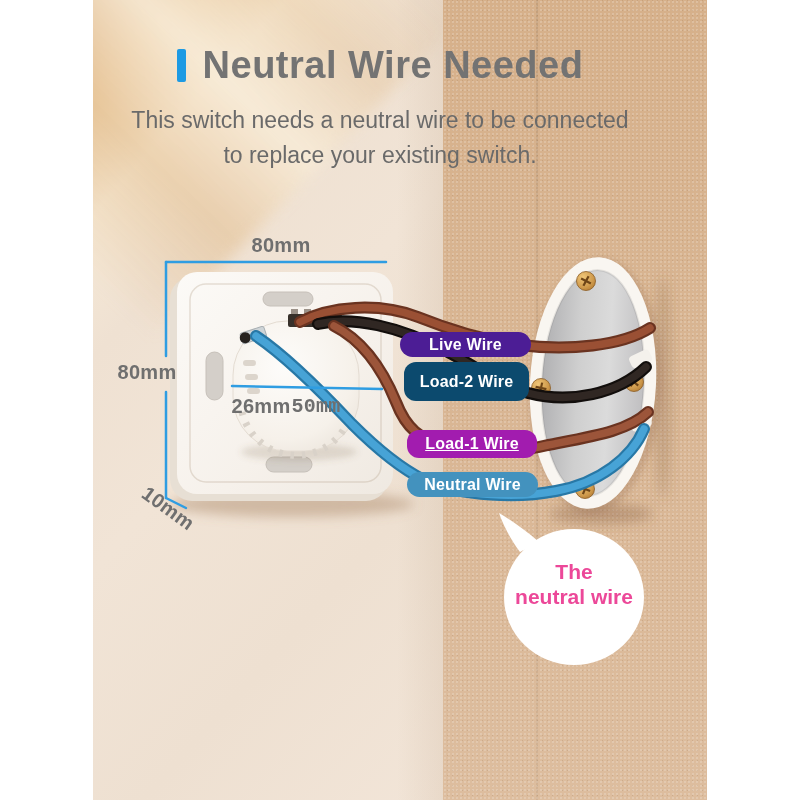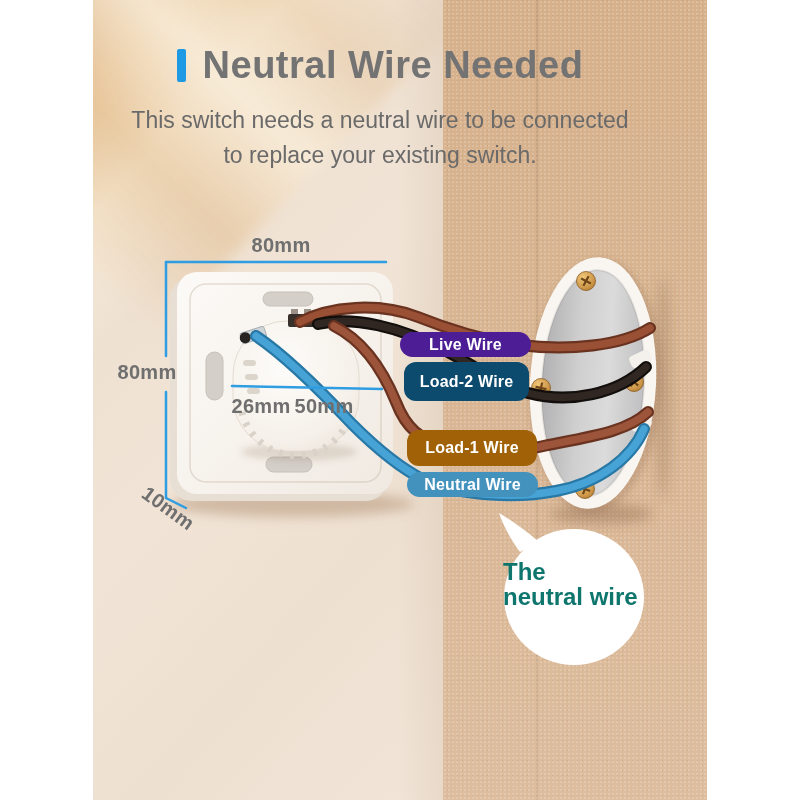--- a/index.html
+++ b/index.html
@@ -29,32 +29,32 @@
     display:flex;align-items:center;justify-content:center;gap:17px;}
   .title-bar{display:inline-block;width:9px;height:33px;background:#1d9ae3;border-radius:2px;}
   .title-text{font-size:38px;font-weight:bold;color:#737373;letter-spacing:0.5px;white-space:nowrap;}
   .subtitle{position:absolute;left:73px;top:103px;width:614px;text-align:center;
     color:#6a6a6a;font-size:23px;line-height:35px;font-weight:400;}
 
   .dim-label{position:absolute;color:#6f6f6f;font-size:20px;font-weight:600;text-align:center;letter-spacing:0.3px;}
   .dim-top{left:241px;top:234px;width:80px;}
   .dim-left{left:116px;top:361px;width:62px;}
   .dim-26{left:185px;top:395px;width:64px;margin-left:44px;}
-  .dim-50{left:292px;top:395px;width:64px;}
+  .dim-50{left:284px;top:395px;width:64px;font-family:Liberation Mono, monospace;}
   .dim-10{left:137px;top:497px;width:62px;transform:rotate(36deg);}
 
   .pill{position:absolute;display:flex;align-items:center;justify-content:center;
     color:#ffffff;font-weight:bold;font-size:16px;letter-spacing:0.2px;white-space:nowrap;}
   .pill-live{left:400px;top:332px;width:131px;height:25px;background:#4c1d95;border-radius:13px;}
   .pill-load2{left:404px;top:362px;width:125px;height:39px;background:#0c4a6e;border-radius:12px;}
-  .pill-load1{left:407px;top:430px;width:130px;height:36px;background:#a16207;border-radius:12px;}
+  .pill-load1{left:407px;top:430px;width:130px;height:28px;background:#a21caf;border-radius:12px;text-decoration:underline;}
   .pill-neutral{left:407px;top:472px;width:131px;height:25px;background:#4392be;border-radius:13px;}
 
-  .bubble-text{position:absolute;left:503px;top:559px;width:142px;
-    color:#0f766e;font-size:24px;font-weight:600;line-height:25px;}
+  .bubble-text{position:absolute;left:503px;top:559px;width:142px;text-align:center;
+    color:#ec4899;font-size:21px;font-weight:600;line-height:25px;}
 </style>
 </head>
 <body>
 
 <div class="stage">
   <div class="photo">
     <div class="wall-left"></div>
     <div class="wall-right"></div>
     <div class="corner-line"></div>
   </div>

